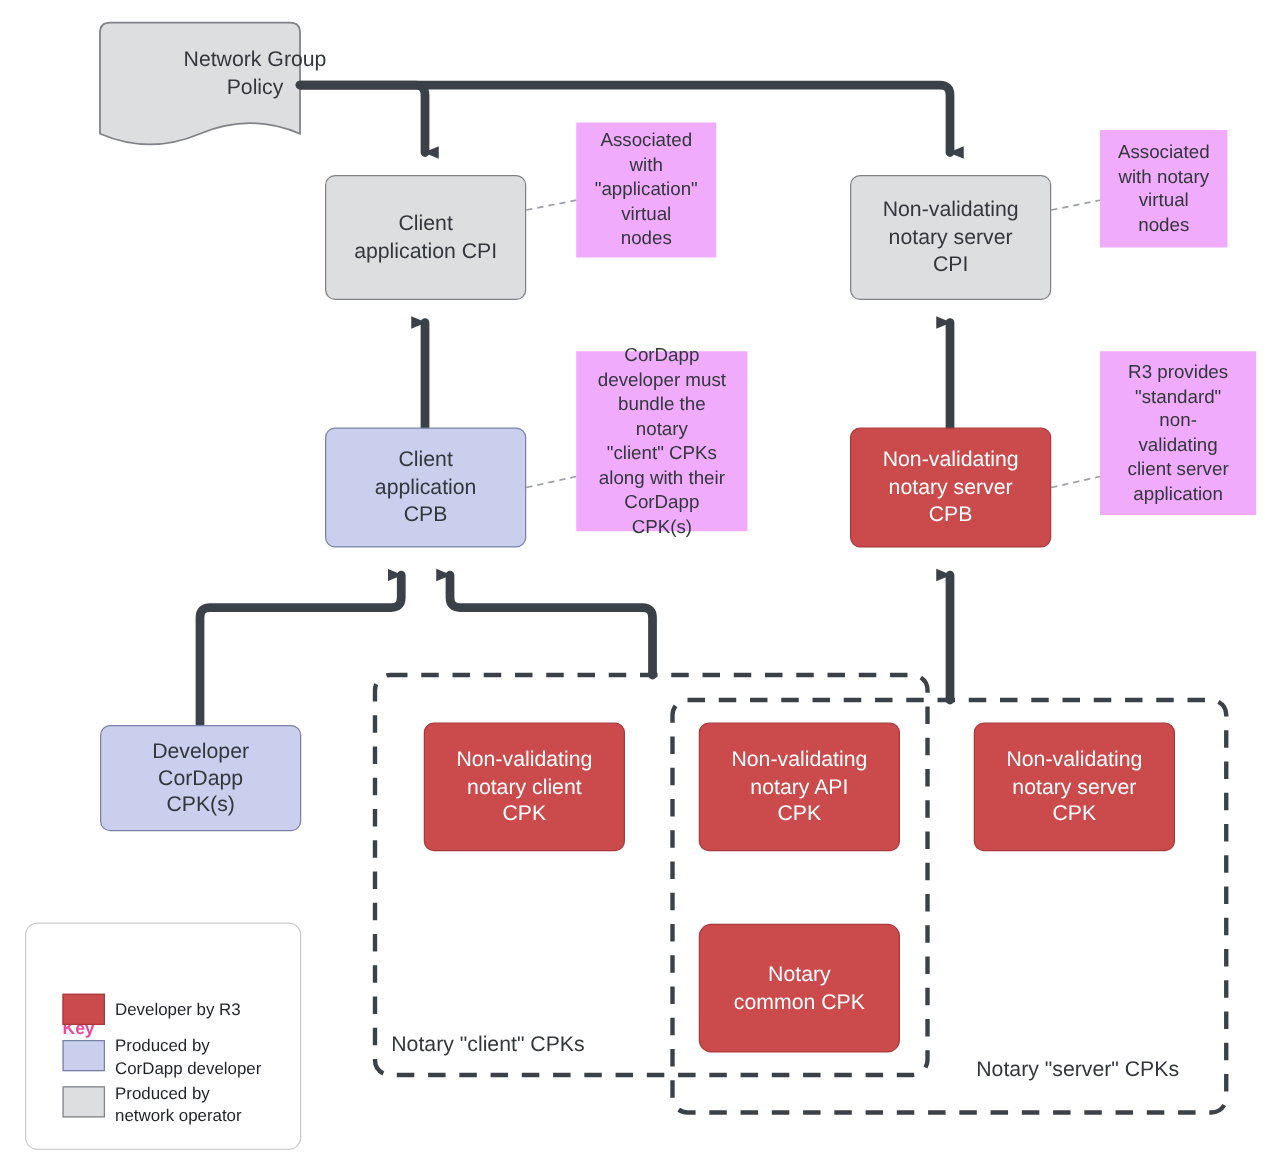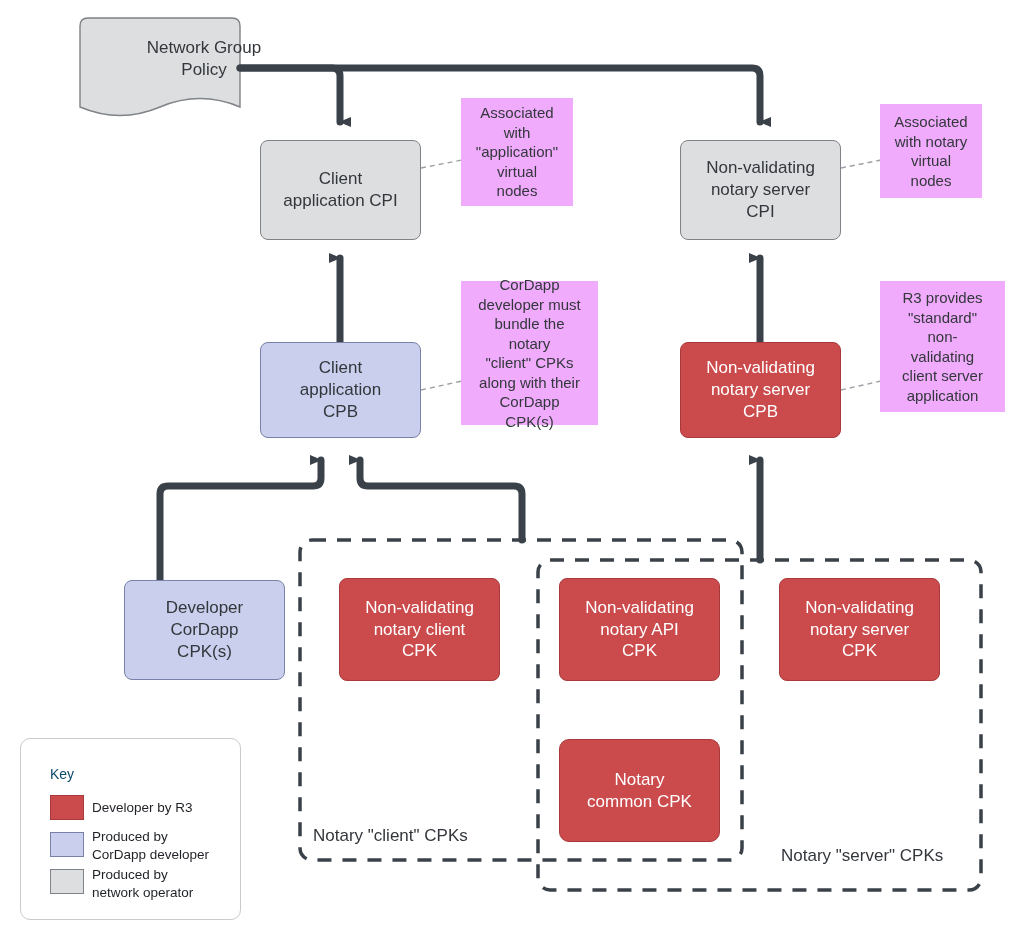--- a/index.html
+++ b/index.html
@@ -88,22 +88,23 @@
   .key-box {
     position: absolute;
     box-sizing: border-box;
     background: #ffffff;
     border: 1px solid #C9CACC;
     border-radius: 10px;
   }
   .key-title {
     position: absolute;
     font-size: 14px;
-    font-weight: normal;
-    color: #0c4a6e;
+    font-weight: bold;
+    color: #ec4899;
+    margin-top: 48px;
   }
   .key-swatch {
     position: absolute;
     box-sizing: border-box;
     width: 34px;
     height: 25px;
   }
   .key-text {
     position: absolute;
     font-size: 13.5px;
@@ -159,21 +160,21 @@
   <div class="doc-label" style="left:80px; top:24px; width:160px; height:70px;">Network Group
 Policy</div>
 
   <div class="node node-gray" style="left:260px; top:140px; width:161px; height:100px;">Client
 application CPI</div>
 
   <div class="node node-blue" style="left:260px; top:342px; width:161px; height:96px;">Client
 application
 CPB</div>
 
-  <div class="node node-blue" style="left:80px; top:580px; width:161px; height:100px;margin-left:44px;">Developer
+  <div class="node node-blue" style="left:80px; top:580px; width:161px; height:85px;">Developer
 CorDapp
 CPK(s)</div>
 
   <div class="node node-gray" style="left:680px; top:140px; width:161px; height:100px;">Non-validating
 notary server
 CPI</div>
 
   <div class="node node-red" style="left:680px; top:342px; width:161px; height:96px;">Non-validating
 notary server
 CPB</div>

